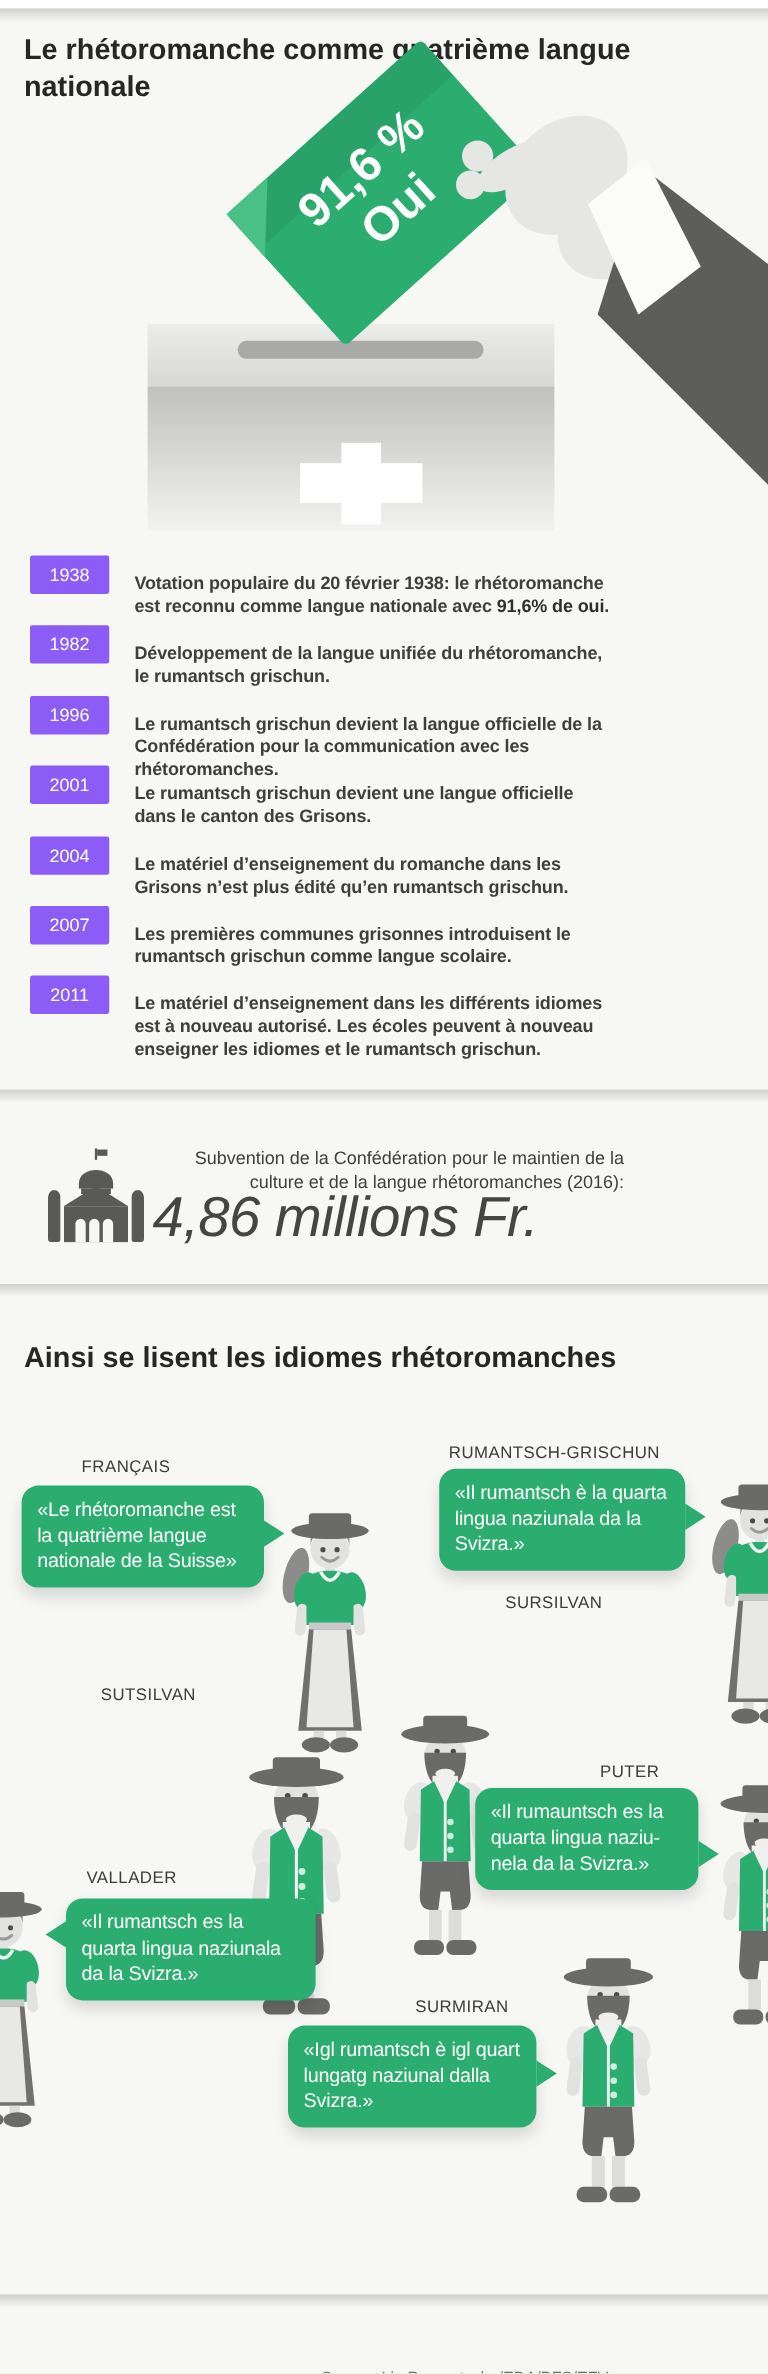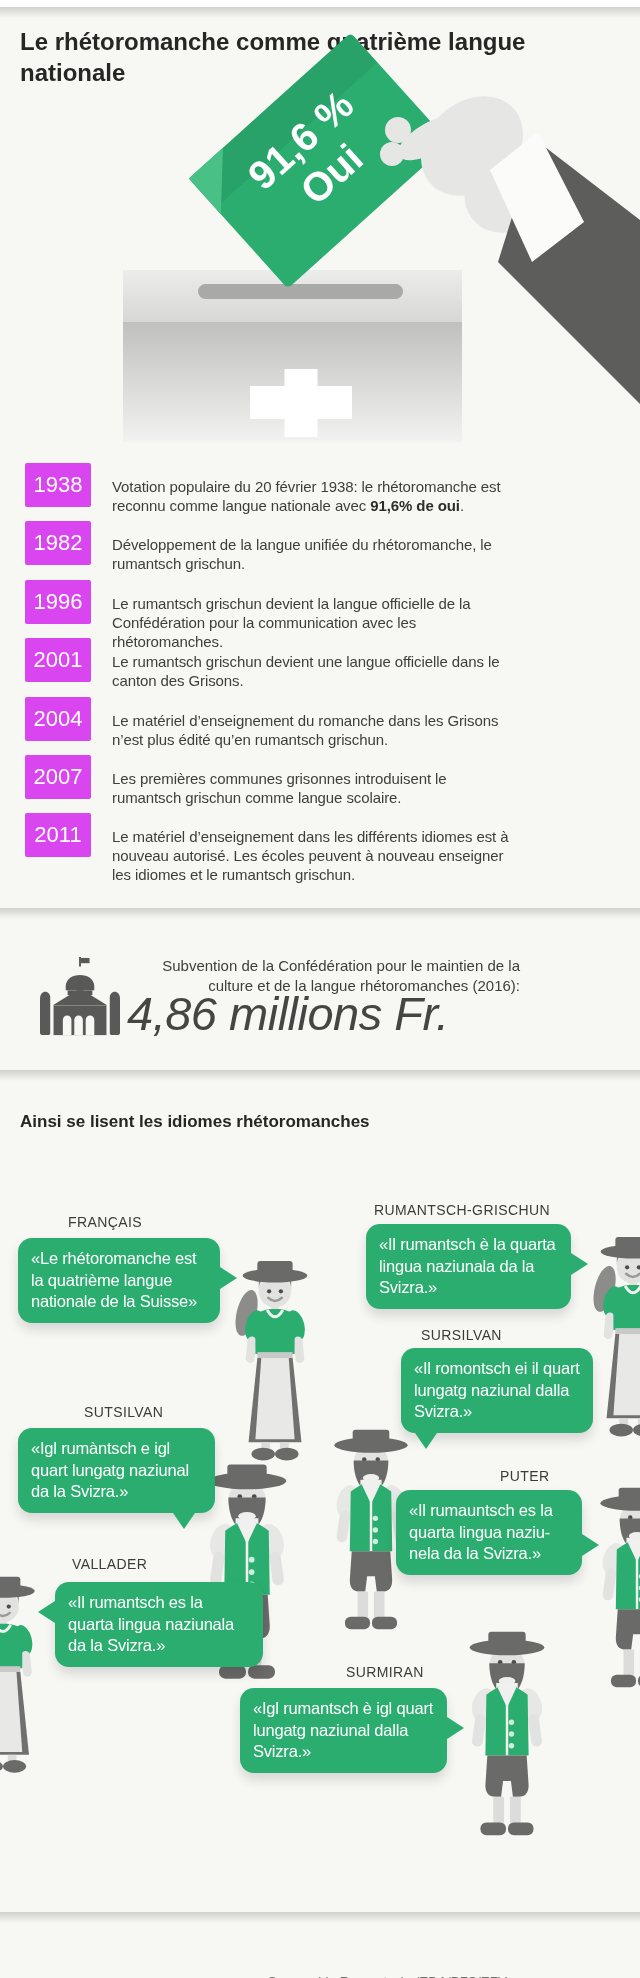--- a/index.html
+++ b/index.html
@@ -12,33 +12,33 @@
   .divider{
     position:absolute;left:0;width:640px;height:11px;
     background:linear-gradient(to bottom, rgba(70,70,68,0.22), rgba(70,70,68,0));
   }
   .page-title{
     position:absolute;left:20px;top:10px;width:560px;
     font-size:24px;line-height:31px;font-weight:bold;color:#262625;
   }
   .section-title{
     position:absolute;left:20px;top:1098px;width:560px;
-    font-size:17px;font-weight:bold;color:#262625;
+    font-size:24px;font-weight:bold;color:#262625;
   }
   .hero{position:absolute;left:0;top:0;}
   
   .tl-row{position:absolute;left:0;width:640px;}
   .tl-year{
-    position:absolute;left:25px;top:0;width:66px;height:44px;
-    background:#d946ef;color:#fff;font-size:22px;
+    position:absolute;left:25px;top:0;width:66px;height:32px;
+    background:#8b5cf6;color:#fff;font-size:15px;
     display:flex;align-items:center;justify-content:center;border-radius:2px;
   }
   .tl-text{
     position:absolute;left:112px;top:-1px;width:400px;
-    font-size:15px;line-height:19px;letter-spacing:-0.1px;color:#3e3e3d;
+    font-size:15px;line-height:19px;letter-spacing:-0.1px;color:#3e3e3d;font-weight:bold;
   }
   .tl-text b{color:#2e2e2d;}
   
   .subsidy-icon{position:absolute;left:40px;top:956px;}
   .subsidy-label{position:absolute;left:130px;top:941px;width:390px;font-size:15px;line-height:20px;text-align:right;}
   .subsidy-amount{position:absolute;left:127px;top:986px;font-size:47px;color:#454543;letter-spacing:-0.5px;font-style:italic;}
   
   .idiom-label{
     position:absolute;font-size:14px;letter-spacing:0.4px;color:#3b3b3a;white-space:nowrap;
   }
@@ -248,22 +248,20 @@
   <span class="idiom-label" style="left:68px;top:1214px">FRANÇAIS</span>
   <span class="idiom-label" style="left:374px;top:1202px">RUMANTSCH-GRISCHUN</span>
   <span class="idiom-label" style="left:421px;top:1327px">SURSILVAN</span>
   <span class="idiom-label" style="left:84px;top:1404px">SUTSILVAN</span>
   <span class="idiom-label" style="left:500px;top:1468px">PUTER</span>
   <span class="idiom-label" style="left:72px;top:1556px">VALLADER</span>
   <span class="idiom-label" style="left:346px;top:1664px">SURMIRAN</span>
 
   <div class="bubble tail-right" style="left:366px;top:1224px;width:179px">«Il rumantsch è la quarta lingua naziunala da la Svizra.»</div>
   <div class="bubble tail-right" style="left:18px;top:1238px;width:176px">«Le rhétoromanche est la quatrième langue nationale de la Suisse»</div>
-  <div class="bubble tail-bottom-left" style="left:401px;top:1348px;width:166px">«Il romontsch ei il quart lungatg naziunal dalla Svizra.»</div>
-  <div class="bubble tail-bottom-right" style="left:18px;top:1428px;width:171px">«Igl rumàntsch e igl quart lungatg naziunal da la Svizra.»</div>
   <div class="bubble tail-right-low" style="left:396px;top:1490px;width:160px">«Il rumauntsch es la quarta lingua naziu-nela da la Svizra.»</div>
   <div class="bubble tail-left" style="left:55px;top:1582px;width:182px">«Il rumantsch es la quarta lingua naziunala da la Svizra.»</div>
   <div class="bubble tail-right" style="left:240px;top:1688px;width:181px">«Igl rumantsch è igl quart lungatg naziunal dalla Svizra.»</div>
 
   <div class="divider" style="top:1912px"></div>
 
   <p class="source">Source: Lia Rumantscha/EDA/BFS/EFV</p>
 
 </div>
 

